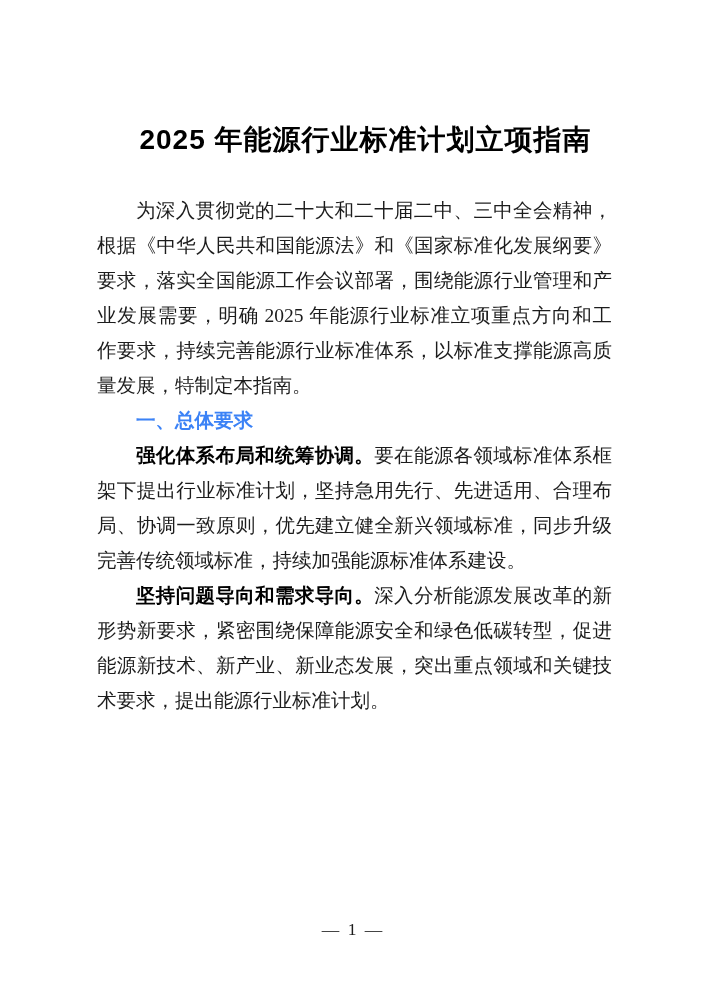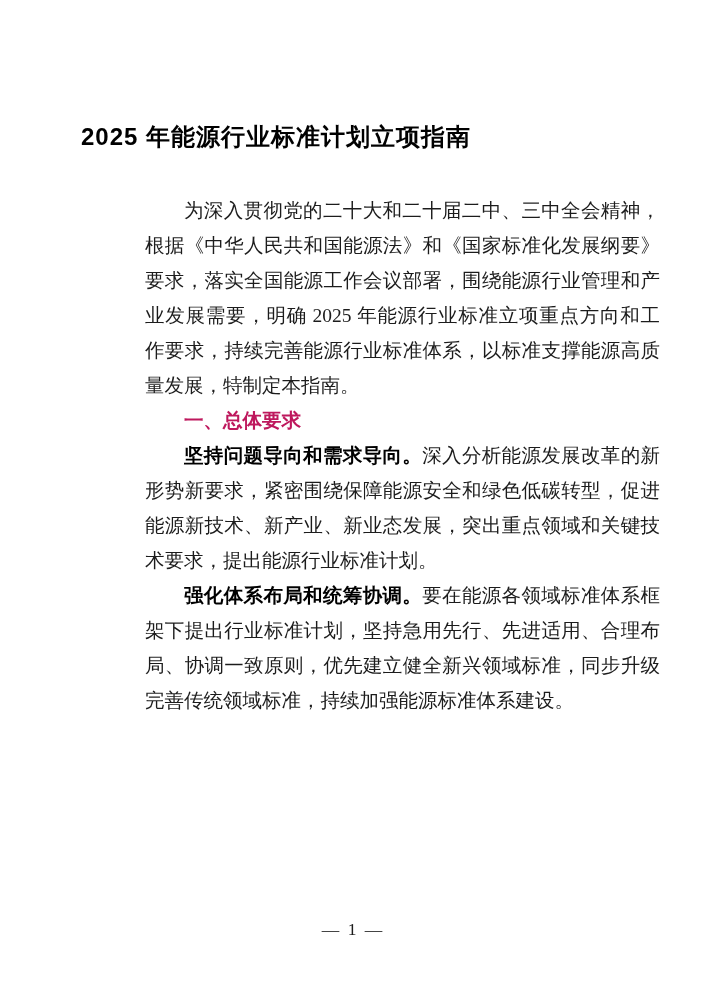--- a/index.html
+++ b/index.html
@@ -12,47 +12,47 @@
   .page {
     position: relative;
     width: 706px;
     height: 1000px;
     background: #ffffff;
     overflow: hidden;
   }
   .doc-title {
     position: absolute;
     top: 121px;
-    left: 81px;
+    left: 108px;
     width: 515px;
+    text-align: center;
     font-family: "Liberation Sans", "DejaVu Sans", sans-serif;
     font-weight: bold;
-    font-size: 24px;
+    font-size: 28px;
     letter-spacing: 1px;
     color: #000000;
     white-space: nowrap;
   }
   .body-text {
     position: absolute;
     top: 193px;
     left: 97px;
     width: 515px;
     font-size: 19.5px;
     line-height: 35px;
     text-align: justify;
     text-justify: inter-ideograph;
     color: #1c1c1c;
-    margin-left: 48px;
   }
   .para { text-indent: 2em; }
   .section-heading {
     text-indent: 2em;
     font-weight: bold;
     font-family: "Liberation Sans", "DejaVu Sans", sans-serif;
-    color: #be185d;
+    color: #3b82f6;
   }
   .lead { font-weight: bold; color: #000000; }
   .footer {
     position: absolute;
     top: 919px;
     left: 0;
     width: 706px;
     text-align: center;
     font-size: 17.5px;
     letter-spacing: 2px;
@@ -65,22 +65,22 @@
 <div class="page">
 
   <div class="doc-title">2025 年能源行业标准计划立项指南</div>
 
   <div class="body-text">
 
     <p class="para">为深入贯彻党的二十大和二十届二中、三中全会精神，根据《中华人民共和国能源法》和《国家标准化发展纲要》要求，落实全国能源工作会议部署，围绕能源行业管理和产业发展需要，明确 2025 年能源行业标准立项重点方向和工作要求，持续完善能源行业标准体系，以标准支撑能源高质量发展，特制定本指南。</p>
 
     <p class="section-heading">一、总体要求</p>
 
+    <p class="para"><span class="lead">强化体系布局和统筹协调。</span><span>要在能源各领域标准体系框架下提出行业标准计划，坚持急用先行、先进适用、合理布局、协调一致原则，优先建立健全新兴领域标准，同步升级完善传统领域标准，持续加强能源标准体系建设。</span></p>
+
     <p class="para"><span class="lead">坚持问题导向和需求导向。</span><span>深入分析能源发展改革的新形势新要求，紧密围绕保障能源安全和绿色低碳转型，促进能源新技术、新产业、新业态发展，突出重点领域和关键技术要求，提出能源行业标准计划。</span></p>
-
-    <p class="para"><span class="lead">强化体系布局和统筹协调。</span><span>要在能源各领域标准体系框架下提出行业标准计划，坚持急用先行、先进适用、合理布局、协调一致原则，优先建立健全新兴领域标准，同步升级完善传统领域标准，持续加强能源标准体系建设。</span></p>
 
 
   </div>
 
   <div class="footer">— 1 —</div>
 
 </div>
 
 </body></html>

